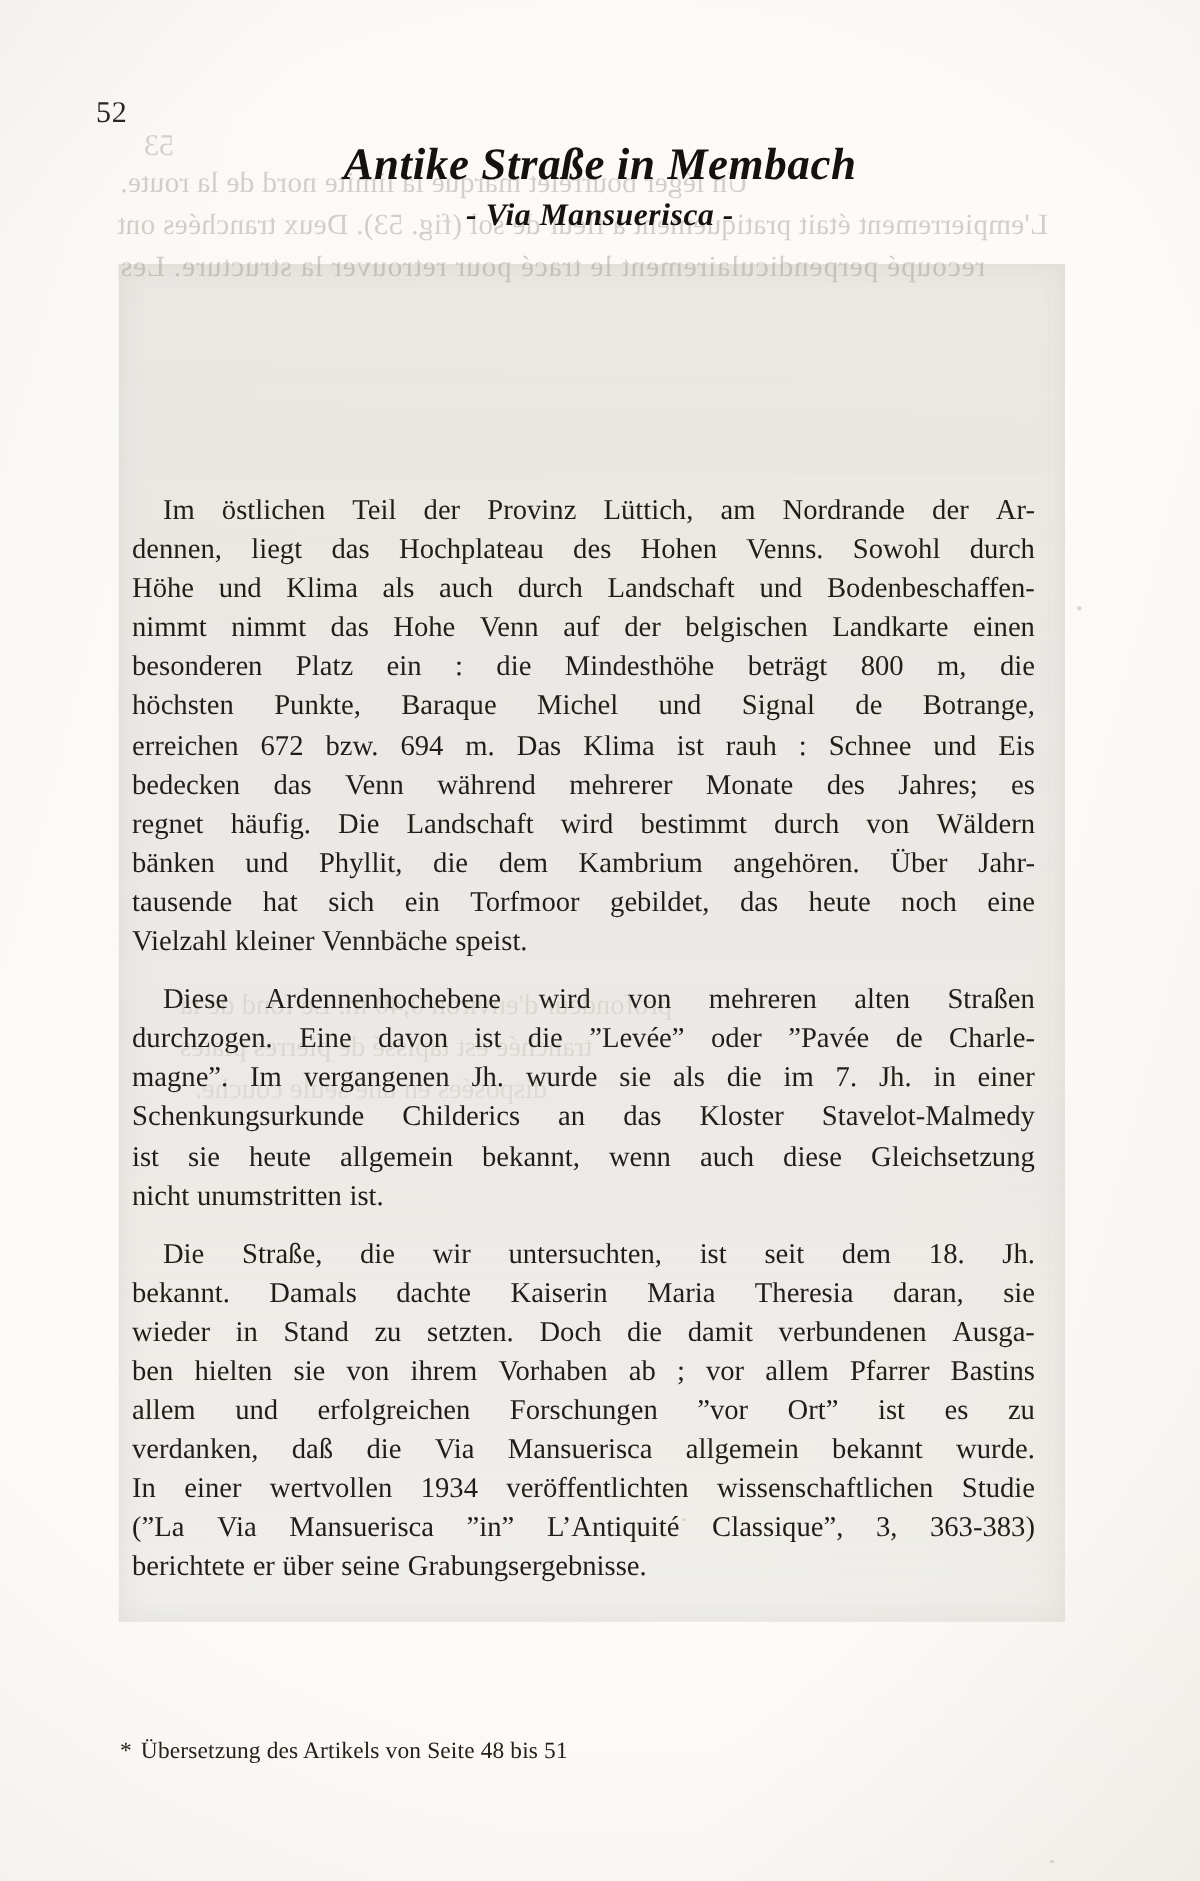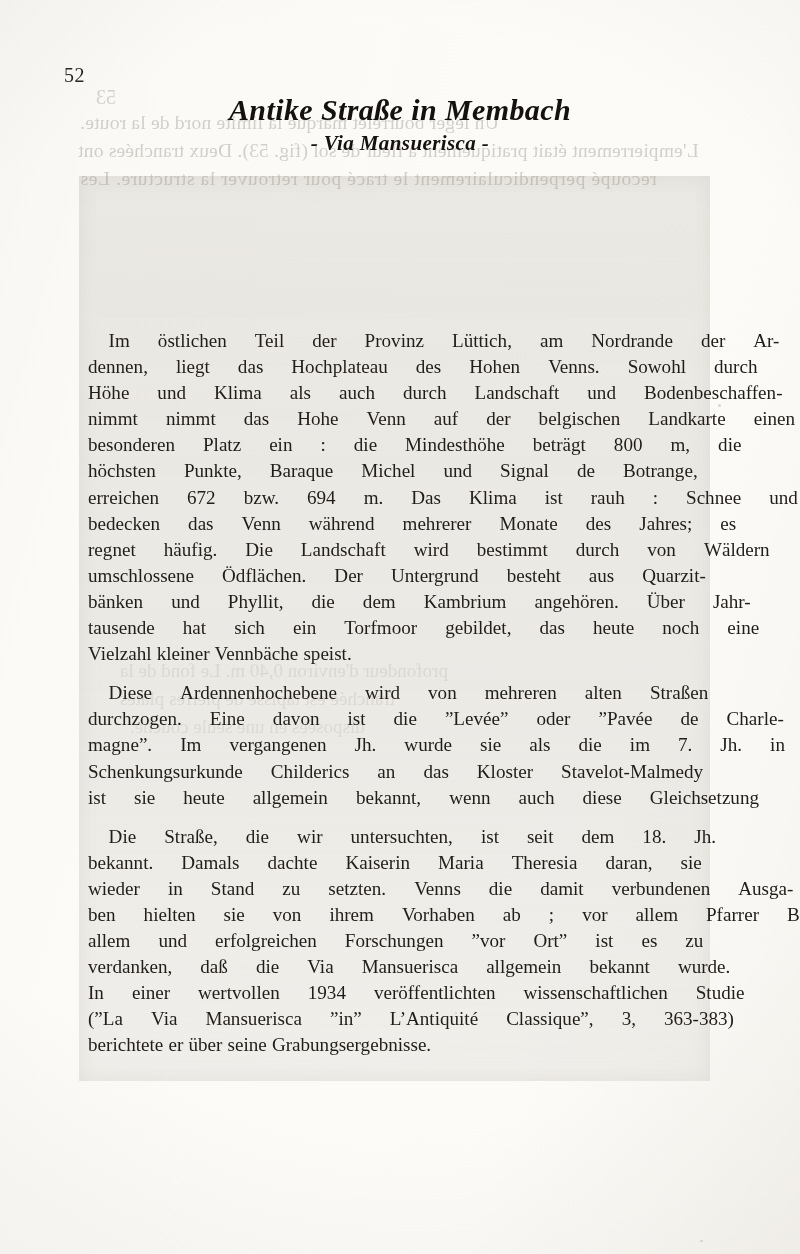--- a/index.html
+++ b/index.html
@@ -134,21 +134,20 @@
     margin: 0 0 13px 0;
     hyphens: manual;
     word-spacing: 0.02em;
   }
 
   
   .jline {
     display: flex;
     justify-content: space-between;
     white-space: pre;
-    gap: 28px;
   }
   .jline.last { display: block; text-decoration: underline; }
   .jline > span { display: inline-block; }
 
   
   #footnote {
     position: absolute;
     left: 80px;
     top: 1158px;
     width: 620px;
@@ -192,44 +191,47 @@
     <div class="para" id="para-1">
         <div class="jline"><span>&nbsp;&nbsp;&nbsp;&nbsp;Im</span><span>östlichen</span><span>Teil</span><span>der</span><span>Provinz</span><span>Lüttich,</span><span>am</span><span>Nordrande</span><span>der</span><span>Ar-</span></div>
         <div class="jline"><span>dennen,</span><span>liegt</span><span>das</span><span>Hochplateau</span><span>des</span><span>Hohen</span><span>Venns.</span><span>Sowohl</span><span>durch</span></div>
         <div class="jline"><span>Höhe</span><span>und</span><span>Klima</span><span>als</span><span>auch</span><span>durch</span><span>Landschaft</span><span>und</span><span>Bodenbeschaffen-</span></div>
         <div class="jline"><span>nimmt</span><span>nimmt</span><span>das</span><span>Hohe</span><span>Venn</span><span>auf</span><span>der</span><span>belgischen</span><span>Landkarte</span><span>einen</span></div>
         <div class="jline"><span>besonderen</span><span>Platz</span><span>ein</span><span>:</span><span>die</span><span>Mindesthöhe</span><span>beträgt</span><span>800</span><span>m,</span><span>die</span></div>
         <div class="jline"><span>höchsten</span><span>Punkte,</span><span>Baraque</span><span>Michel</span><span>und</span><span>Signal</span><span>de</span><span>Botrange,</span></div>
         <div class="jline"><span>erreichen</span><span>672</span><span>bzw.</span><span>694</span><span>m.</span><span>Das</span><span>Klima</span><span>ist</span><span>rauh</span><span>:</span><span>Schnee</span><span>und</span><span>Eis</span></div>
         <div class="jline"><span>bedecken</span><span>das</span><span>Venn</span><span>während</span><span>mehrerer</span><span>Monate</span><span>des</span><span>Jahres;</span><span>es</span></div>
         <div class="jline"><span>regnet</span><span>häufig.</span><span>Die</span><span>Landschaft</span><span>wird</span><span>bestimmt</span><span>durch</span><span>von</span><span>Wäldern</span></div>
-        <div class="jline"><span>umschlossene</span><span>Ödflächen.</span><span>Der</span><span>Untergrund</span><span>besteht</span><span>aus</span><span>Quarzit-</span></div>
         <div class="jline"><span>bänken</span><span>und</span><span>Phyllit,</span><span>die</span><span>dem</span><span>Kambrium</span><span>angehören.</span><span>Über</span><span>Jahr-</span></div>
         <div class="jline"><span>tausende</span><span>hat</span><span>sich</span><span>ein</span><span>Torfmoor</span><span>gebildet,</span><span>das</span><span>heute</span><span>noch</span><span>eine</span></div>
         <div class="jline last"><span>Vielzahl kleiner Vennbäche speist.</span></div>
       </div>
     <div class="para" id="para-2">
         <div class="jline"><span>&nbsp;&nbsp;&nbsp;&nbsp;Diese</span><span>Ardennenhochebene</span><span>wird</span><span>von</span><span>mehreren</span><span>alten</span><span>Straßen</span></div>
         <div class="jline"><span>durchzogen.</span><span>Eine</span><span>davon</span><span>ist</span><span>die</span><span>”Levée”</span><span>oder</span><span>”Pavée</span><span>de</span><span>Charle-</span></div>
         <div class="jline"><span>magne”.</span><span>Im</span><span>vergangenen</span><span>Jh.</span><span>wurde</span><span>sie</span><span>als</span><span>die</span><span>im</span><span>7.</span><span>Jh.</span><span>in</span><span>einer</span></div>
         <div class="jline"><span>Schenkungsurkunde</span><span>Childerics</span><span>an</span><span>das</span><span>Kloster</span><span>Stavelot-Malmedy</span></div>
         <div class="jline"><span>ist</span><span>sie</span><span>heute</span><span>allgemein</span><span>bekannt,</span><span>wenn</span><span>auch</span><span>diese</span><span>Gleichsetzung</span></div>
+        <div class="jline last"><span>nicht unumstritten ist.</span></div>
       </div>
     <div class="para" id="para-3">
         <div class="jline"><span>&nbsp;&nbsp;&nbsp;&nbsp;Die</span><span>Straße,</span><span>die</span><span>wir</span><span>untersuchten,</span><span>ist</span><span>seit</span><span>dem</span><span>18.</span><span>Jh.</span></div>
         <div class="jline"><span>bekannt.</span><span>Damals</span><span>dachte</span><span>Kaiserin</span><span>Maria</span><span>Theresia</span><span>daran,</span><span>sie</span></div>
-        <div class="jline"><span>wieder</span><span>in</span><span>Stand</span><span>zu</span><span>setzten.</span><span>Venns</span><span>die</span><span>damit</span><span>verbundenen</span><span>Ausga-</span></div>
+        <div class="jline"><span>wieder</span><span>in</span><span>Stand</span><span>zu</span><span>setzten.</span><span>Doch</span><span>die</span><span>damit</span><span>verbundenen</span><span>Ausga-</span></div>
         <div class="jline"><span>ben</span><span>hielten</span><span>sie</span><span>von</span><span>ihrem</span><span>Vorhaben</span><span>ab</span><span>;</span><span>vor</span><span>allem</span><span>Pfarrer</span><span>Bastins</span></div>
         <div class="jline"><span>allem</span><span>und</span><span>erfolgreichen</span><span>Forschungen</span><span>”vor</span><span>Ort”</span><span>ist</span><span>es</span><span>zu</span></div>
         <div class="jline"><span>verdanken,</span><span>daß</span><span>die</span><span>Via</span><span>Mansuerisca</span><span>allgemein</span><span>bekannt</span><span>wurde.</span></div>
         <div class="jline"><span>In</span><span>einer</span><span>wertvollen</span><span>1934</span><span>veröffentlichten</span><span>wissenschaftlichen</span><span>Studie</span></div>
         <div class="jline"><span>(”La</span><span>Via</span><span>Mansuerisca</span><span>”in”</span><span>L’Antiquité</span><span>Classique”,</span><span>3,</span><span>363-383)</span></div>
         <div class="jline last"><span>berichtete er über seine Grabungsergebnisse.</span></div>
       </div>
   </div>
 
+  <div id="footnote">
+    <span class="star">*</span><span>Übersetzung des Artikels von Seite 48 bis 51</span>
+  </div>
 
   <div class="speck" style="left:718px; top:404px; width:3px; height:3px;"></div>
   <div class="speck" style="left:590px; top:742px; width:2px; height:2px;"></div>
   <div class="speck" style="left:455px; top:1012px; width:2px; height:2px;"></div>
   <div class="speck" style="left:700px; top:1240px; width:3px; height:2px;"></div>
 
 </div>
 
 </body></html>

